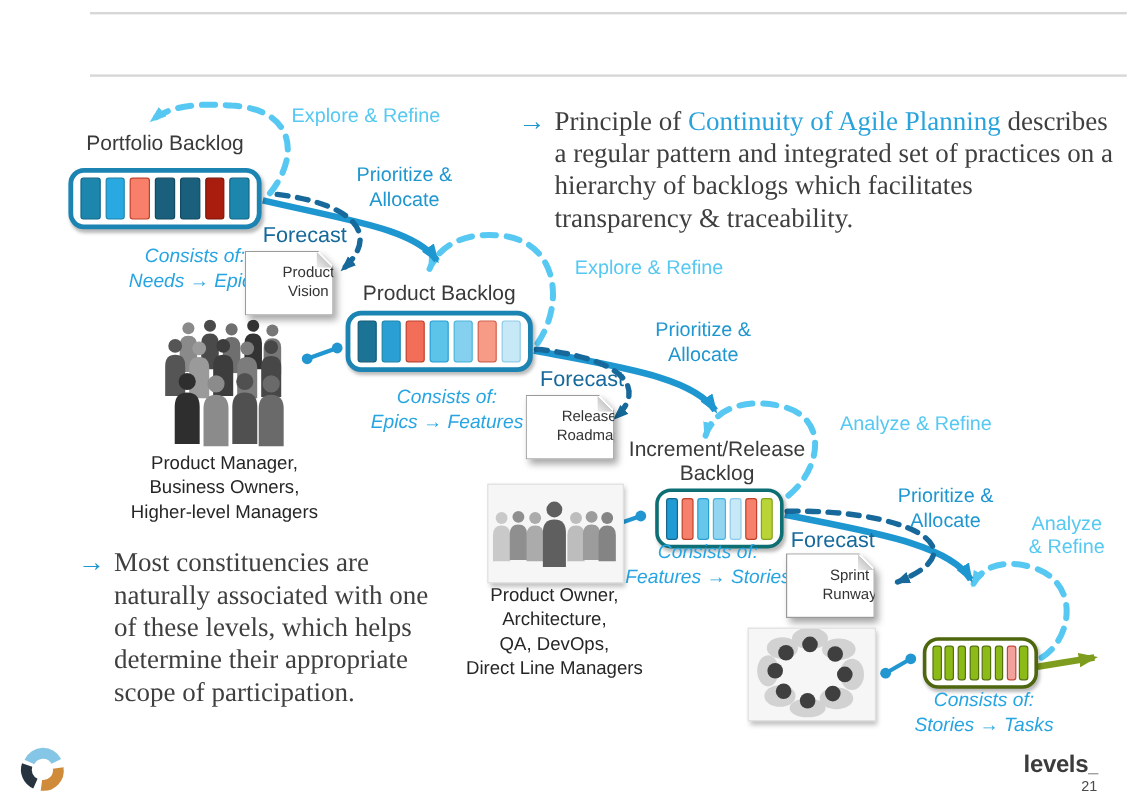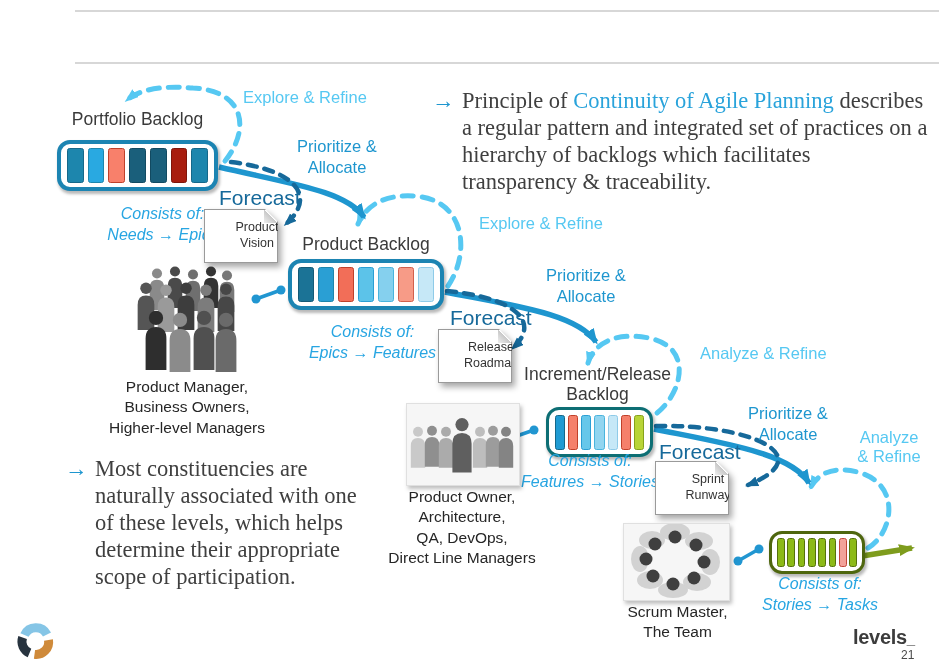--- a/index.html
+++ b/index.html
@@ -13,21 +13,21 @@
   
   .para{position:absolute;font-family:"Liberation Serif",serif;color:var(--serif-text);
         font-size:22.5px;line-height:1.2;}
   .para .pr-arrow{position:absolute;left:-30px;top:0;color:var(--mid-blue);}
   .hl{color:var(--highlight);}
 
   
   .lbl{position:absolute;white-space:pre-line;}
   .loop-lbl{font-size:16.5px;color:var(--light-blue);}
   .prio-lbl{font-size:16.5px;color:var(--mid-blue);text-align:center;line-height:1.25;}
-  .fore-lbl{font-size:21px;color:var(--dark-blue);}
+  .fore-lbl{font-size:18px;color:var(--dark-blue);}
   .consists{font-size:16px;font-style:italic;color:var(--consists-blue);text-align:center;line-height:1.3;}
   .bl-name{font-size:17.5px;color:var(--label-dark);text-align:center;line-height:1.15;}
   .caption{font-size:15.5px;color:#262626;text-align:center;line-height:1.32;}
 
   
   .backlog{position:absolute;background:#fff;border:4px solid #1c84b2;border-radius:13px;
            box-sizing:border-box;display:flex;align-items:center;gap:4px;padding:4px 6px;
            box-shadow:1.5px 2.5px 3px rgba(0,0,0,0.28);}
   .backlog .bar{flex:1 1 0;border:1.6px solid;border-radius:2.5px;box-sizing:border-box;}
   .bl-portfolio{left:57px;top:140px;width:161px;height:51px;}
@@ -279,22 +279,20 @@
           <circle cx="80" cy="38" r="6.5"></circle>
             <circle cx="70" cy="54" r="6.5"></circle>
           <circle cx="49" cy="60" r="6.5"></circle>
             <circle cx="29" cy="52" r="6.5"></circle>
           <circle cx="22" cy="35" r="6.5"></circle>
             <circle cx="31" cy="20" r="6.5"></circle>
         </g>
       </g>
     </svg>
   </div>
-  <div class="lbl caption" style="left:600px;top:602px;width:155px;">Scrum Master,
-The Team</div>
 
   <div class="agile-logo">
     <svg width="40" height="40" viewBox="0 0 40 40">
       <path d="M 8.5 13 A 12.5 12.5 0 0 1 31 12.5" stroke="#85c5e6" stroke-width="9" fill="none"></path>
       <path d="M 32.5 18 A 12.5 12.5 0 0 1 18.5 32.4" stroke="#cf8a3a" stroke-width="9" fill="none"></path>
       <path d="M 13.5 31 A 12.5 12.5 0 0 1 6.6 15.5" stroke="#27333f" stroke-width="9" fill="none"></path>
     </svg>
   </div>
   <div class="valtech"><span>levels</span><span class="mark">_</span></div>
   <div class="page-num">21</div>

